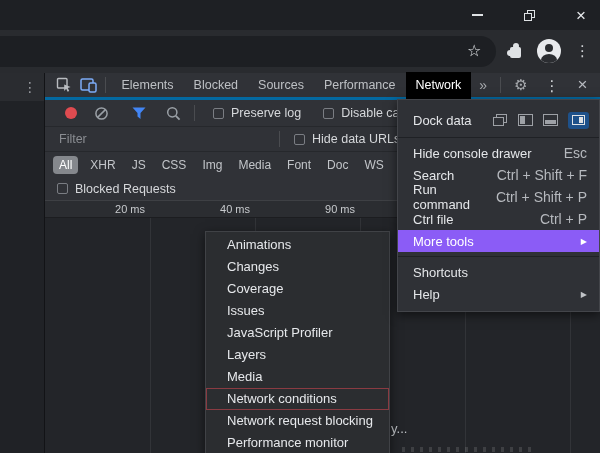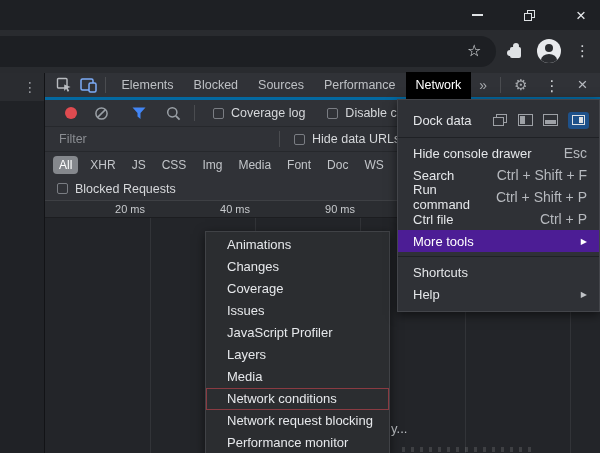--- a/index.html
+++ b/index.html
@@ -79,21 +79,21 @@
   .dock-undock .back { position:absolute; left:3px; top:0; width:11px; height:9px; border:1px solid #9ea1a6; }
   .dock-undock .front { position:absolute; left:0; top:3px; width:11px; height:9px; border:1px solid #9ea1a6; background:#2f3136; }
   .dock-frame { position:absolute; inset:0; border:1px solid #9ea1a6; }
   .fill-left { position:absolute; left:2px; top:2px; bottom:2px; width:5px; background:#9ea1a6; }
   .fill-bottom { position:absolute; left:2px; right:2px; bottom:2px; height:4px; background:#9ea1a6; }
   .dock-right-wrap { width:21px; height:17px; background:#1e518a; border-radius:3px; display:flex; align-items:center; justify-content:center; }
   .dock-right-wrap .dock-ic { width:13px; height:10px; }
   .fill-right { position:absolute; right:2px; top:2px; bottom:2px; width:4px; background:#dfe2e5; }
   .menu-item { display:flex; align-items:center; height:22px; padding:0 12px 0 15px; }
   .menu-item .shortcut { margin-left:auto; color:#b6b9be; font-size:14px; white-space:nowrap; }
-  .menu-item.highlight { background:#4c1d95; color:#fff;gap:45px; }
+  .menu-item.highlight { background:#8b5cf6; color:#fff;gap:45px; }
   .menu-item.highlight .arrow { color:#fff; }
   .arrow { margin-left:auto; font-size:8px; color:#c0c3c7; }
 
   
   .submenu { position:absolute; left:205px; top:231px; width:185px; height:224px; background:#2b2d30; border:1px solid #404246; box-shadow:0 3px 10px rgba(0,0,0,.55); z-index:15; padding-top:2px; }
   .submenu-item { height:22px; line-height:22px; padding-left:21px; font-size:13px; color:#e6e8eb; white-space:nowrap; }
   .submenu-item.outlined { box-shadow:inset 0 0 0 1px #8a3b42; }
 
   
   .page-frag { position:absolute; left:391px; top:421px; font-size:13px; color:#bfc2c6; z-index:5; }
@@ -189,21 +189,21 @@
       </span>
       <span class="icon-btn" style="margin-left:6px">
         <svg width="15" height="15" viewBox="0 0 15 15">
             <circle cx="6.3" cy="6.3" r="4.6" fill="none" stroke="#9aa0a6" stroke-width="1.5"></circle>
             <line x1="9.8" y1="9.8" x2="13.6" y2="13.6" stroke="#9aa0a6" stroke-width="1.8"></line>
           </svg>
       </span>
       <span class="vdiv"></span>
       <span class="chk-group">
         <span class="chk"></span>
-        <span class="chk-label">Coverage log</span>
+        <span class="chk-label">Preserve log</span>
       </span>
       <span class="chk-group">
         <span class="chk"></span>
         <span class="chk-label">Disable cache</span>
       </span>
       <span class="vdiv"></span>
     </div>
 
     <div class="dt-row filter-row">
       <input class="filter-input" placeholder="Filter" style="">

